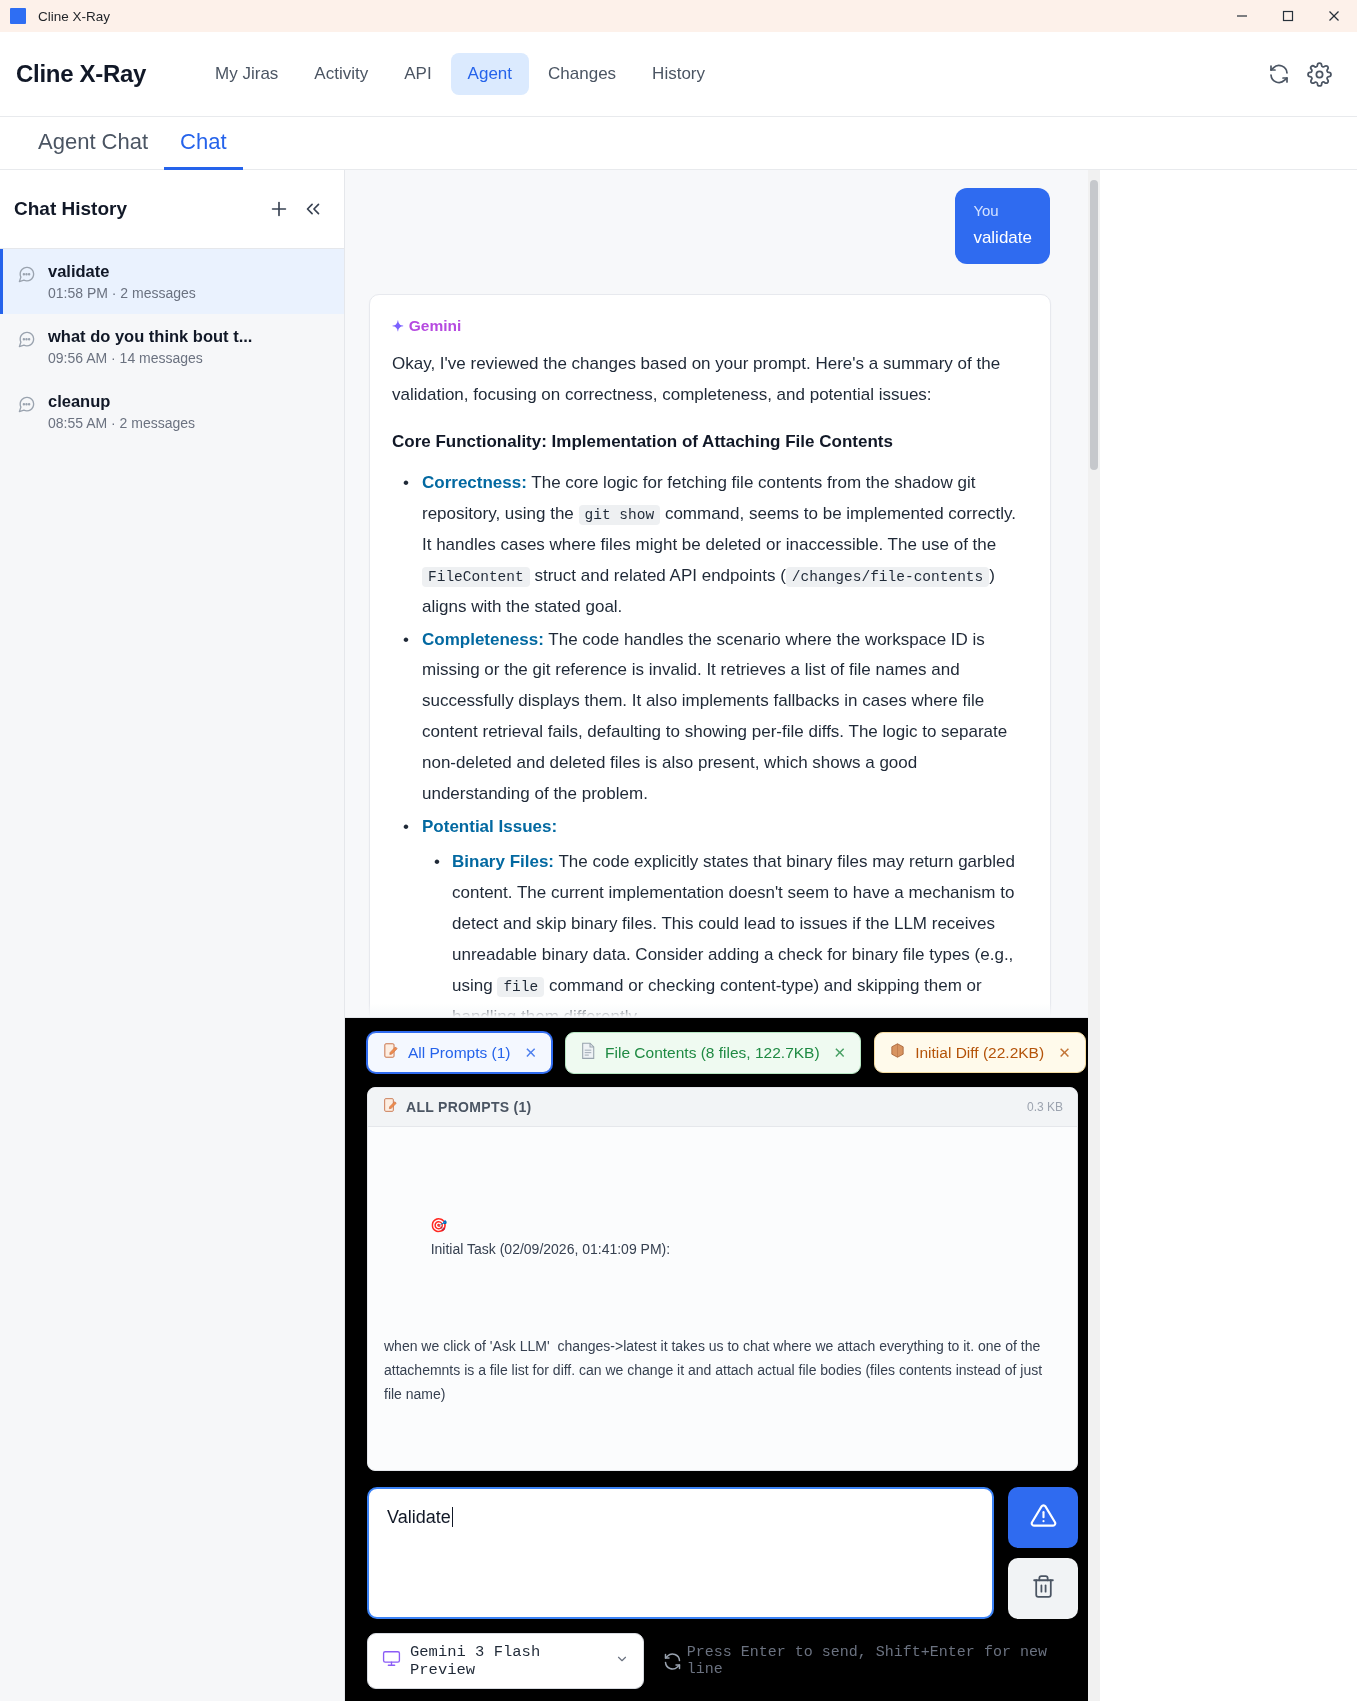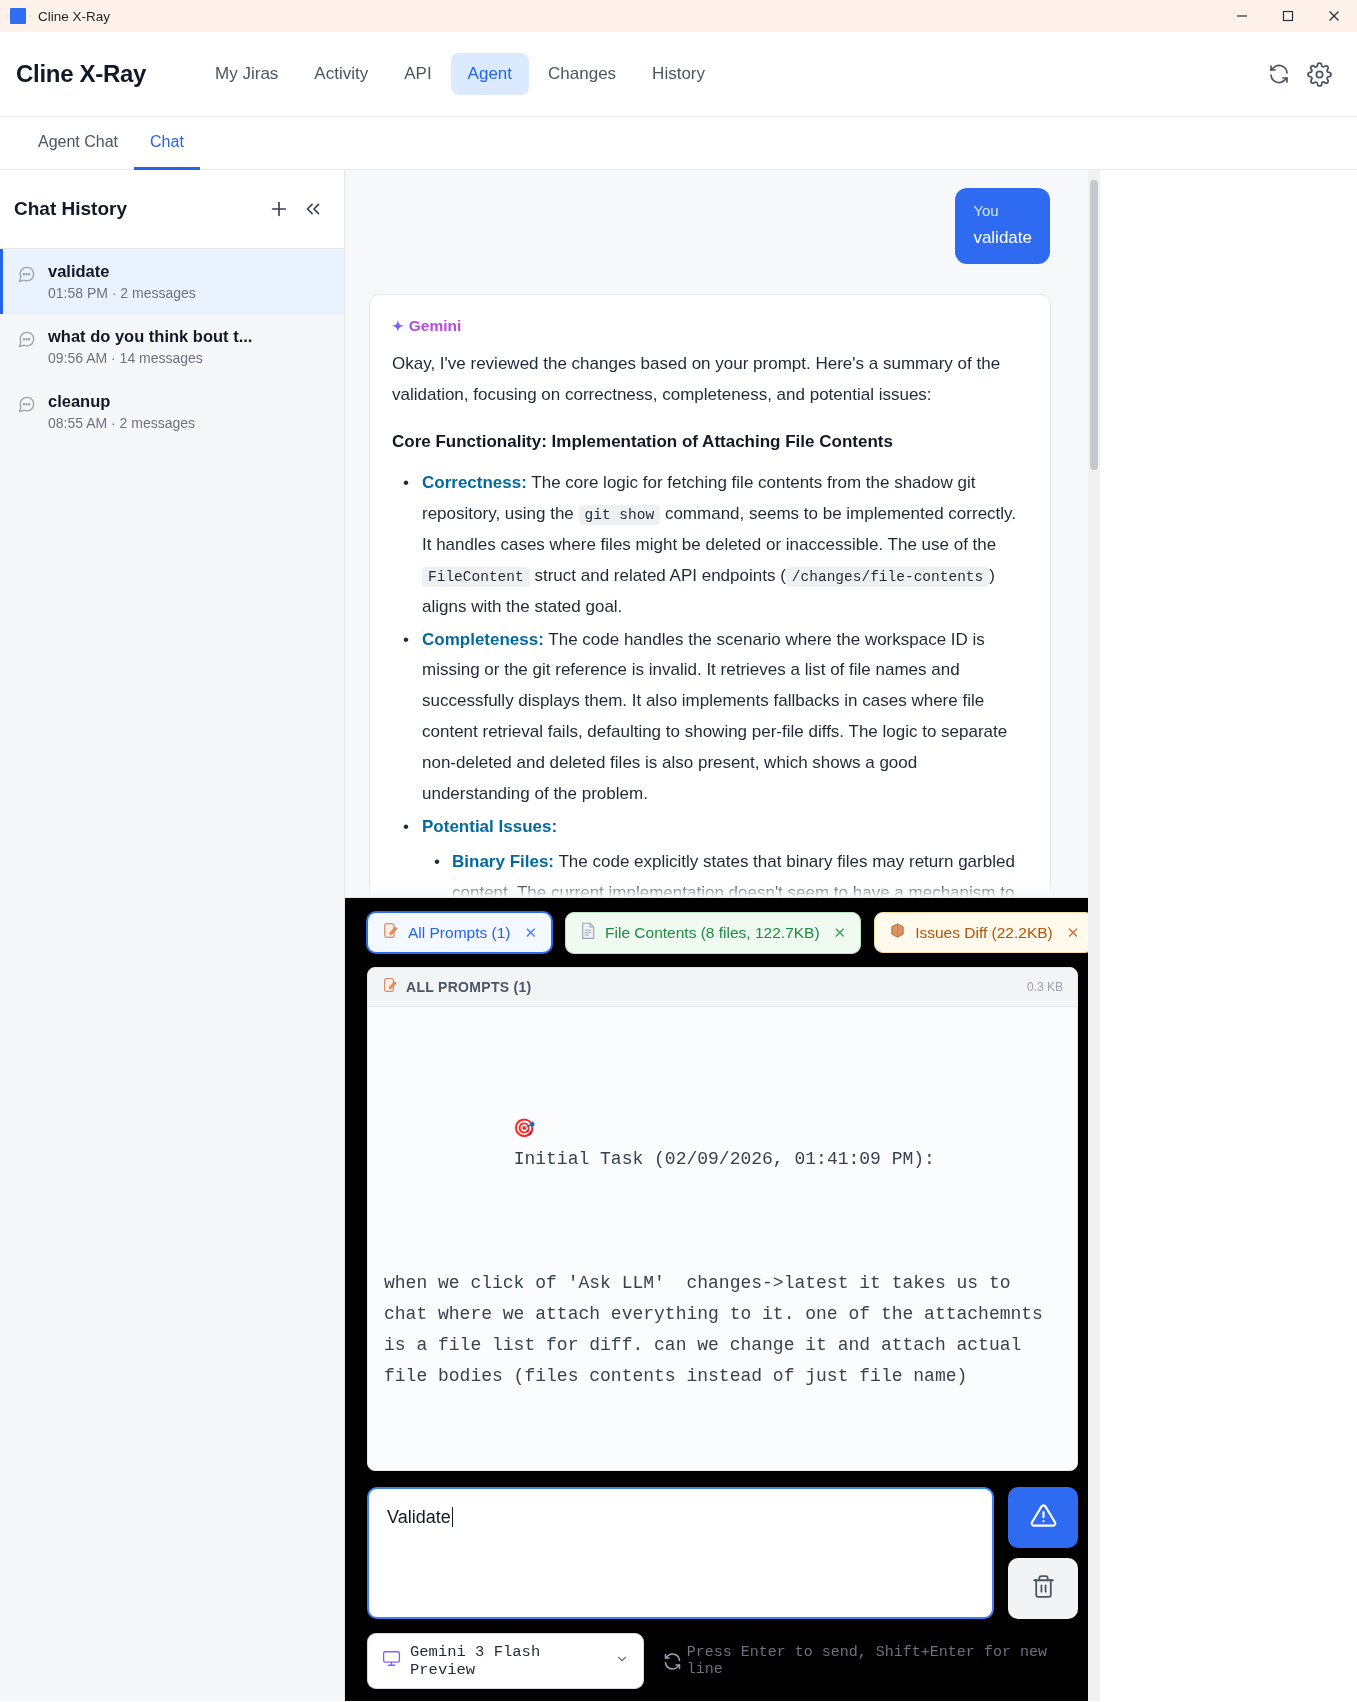--- a/index.html
+++ b/index.html
@@ -44,21 +44,21 @@
     width: 40px; height: 40px; display: flex; align-items: center; justify-content: center;
     border-radius: 8px; cursor: pointer; color: #4b5563;
   }
 
   
   .subtabs {
     height: 53px; background: #fff; display: flex; align-items: stretch;
     border-bottom: 1px solid #e8eaed; padding-left: 22px;
   }
   .subtab {
-    display: flex; align-items: center; padding: 0 16px; font-size: 16px;
+    display: flex; align-items: center; padding: 0 16px; font-size: 22px;
     color: #4b5563; cursor: pointer; border-bottom: 3px solid transparent;
     margin-bottom: -1px;
   }
   .subtab.active { color: #2563eb; border-bottom-color: #2563eb; font-weight: 500; }
   .body-inner { display: flex; width: 1100px; height: calc(1702px - 32px - 86px - 53px); }
 
   
   .sidebar {
     width: 345px; background: #fff; border-right: 1px solid #e5e7eb;
     display: flex; flex-direction: column; flex-shrink: 0;
@@ -164,22 +164,22 @@
   }
   .preview-head {
     display: flex; align-items: center; padding: 9px 14px; background: #f2f4f6;
     border-bottom: 1px solid #e5e7eb;
   }
   .preview-title {
     font-size: 14px; font-weight: 700; color: #4b5563; letter-spacing: .3px;
   }
   .preview-size { margin-left: auto; font-size: 12px; color: #9ca3af; }
   .preview-body {
-    font-family: Liberation Mono, monospace;
-    font-size: 18px; line-height: 1.72; color: #374151; padding: 14px 16px 16px 16px;
+    font-family: Liberation Sans, sans-serif;
+    font-size: 14px; line-height: 1.72; color: #374151; padding: 14px 16px 16px 16px;
     white-space: pre-wrap; word-break: break-word;
   }
   .preview-task { color: #374151; }
 
   .input-row { display: flex; gap: 14px; align-items: stretch; }
   .textarea-wrap {
     flex: 1; border: 2px solid #3b82f6; border-radius: 10px; background: #fff;
     min-height: 132px; padding: 18px 18px; position: relative;
   }
   .textarea-text { font-size: 18px; color: #111827; }
@@ -401,21 +401,21 @@
           <span class="x">✕</span>
         </div>
 
         <div class="chip amber">
           <span>
             <svg width="17" height="17" viewBox="0 0 24 24">
                 <path d="M12 2.5l8 4.3v10.4l-8 4.3-8-4.3V6.8z" fill="#d89460" stroke="#a8653a" stroke-width="1.2"></path>
                 <path d="M12 2.5v19" stroke="#a8653a" stroke-width="1" opacity=".6"></path>
               </svg>
           </span>
-          <span>Issues Diff (22.2KB)</span>
+          <span>Initial Diff (22.2KB)</span>
           <span class="x">✕</span>
         </div>
 
       </div>
 
       <div class="preview">
         <div class="preview-head">
           <span style="margin-right:8px">
             <svg width="16" height="16" viewBox="0 0 24 24">
                 <rect x="4" y="2.5" width="13" height="19" rx="1.6" fill="#fdeee2" stroke="#c9734a" stroke-width="1.4"></rect>

